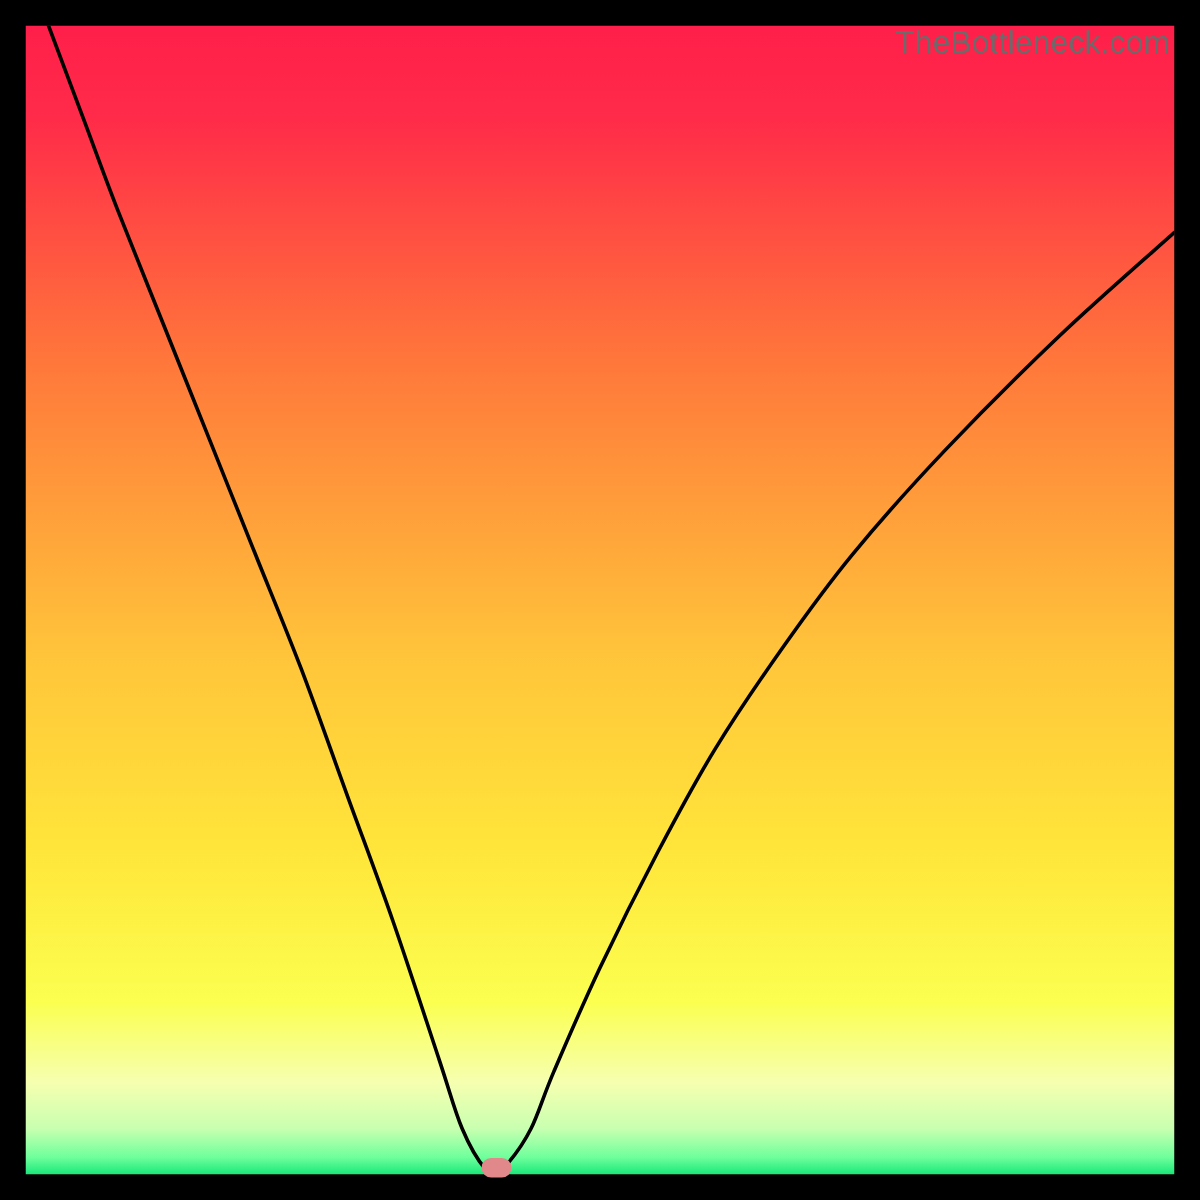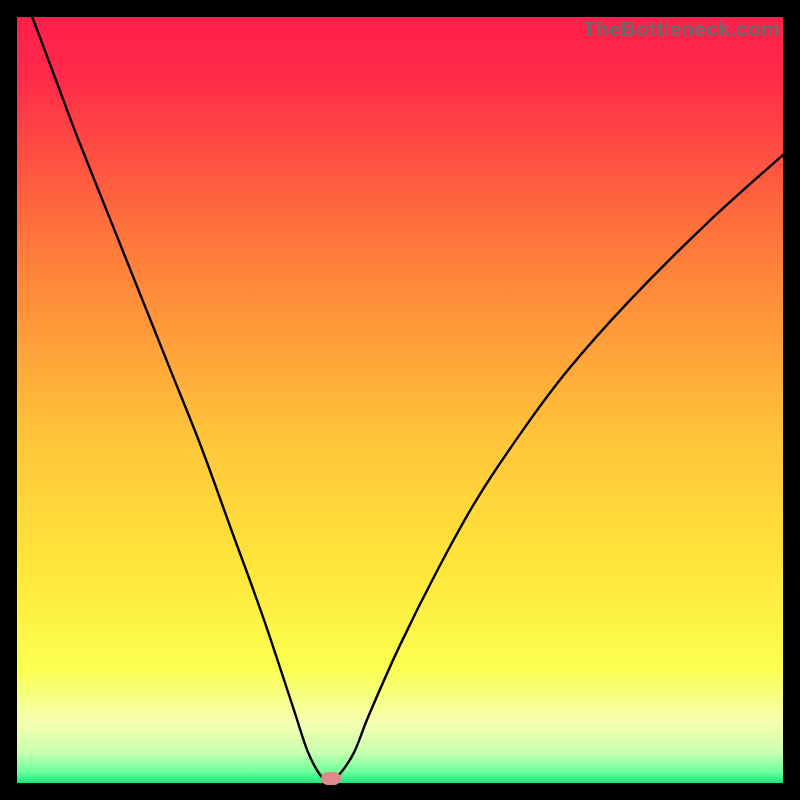--- a/index.html
+++ b/index.html
@@ -25,21 +25,21 @@
     top: 0;
     width: 766px;
     height: 766px;
   }
   .watermark {
     position: absolute;
     top: 0px;
     right: 3px;
     color: #6b6b6b;
     font-size: 21px;
-    font-weight: 700;
+    font-weight: 400;
     letter-spacing: 0.2px;
     user-select: none;
   }
   .dot {
     position: absolute;
     width: 20px;
     height: 13px;
     background: #e0888a;
     border-radius: 7px;
   }

